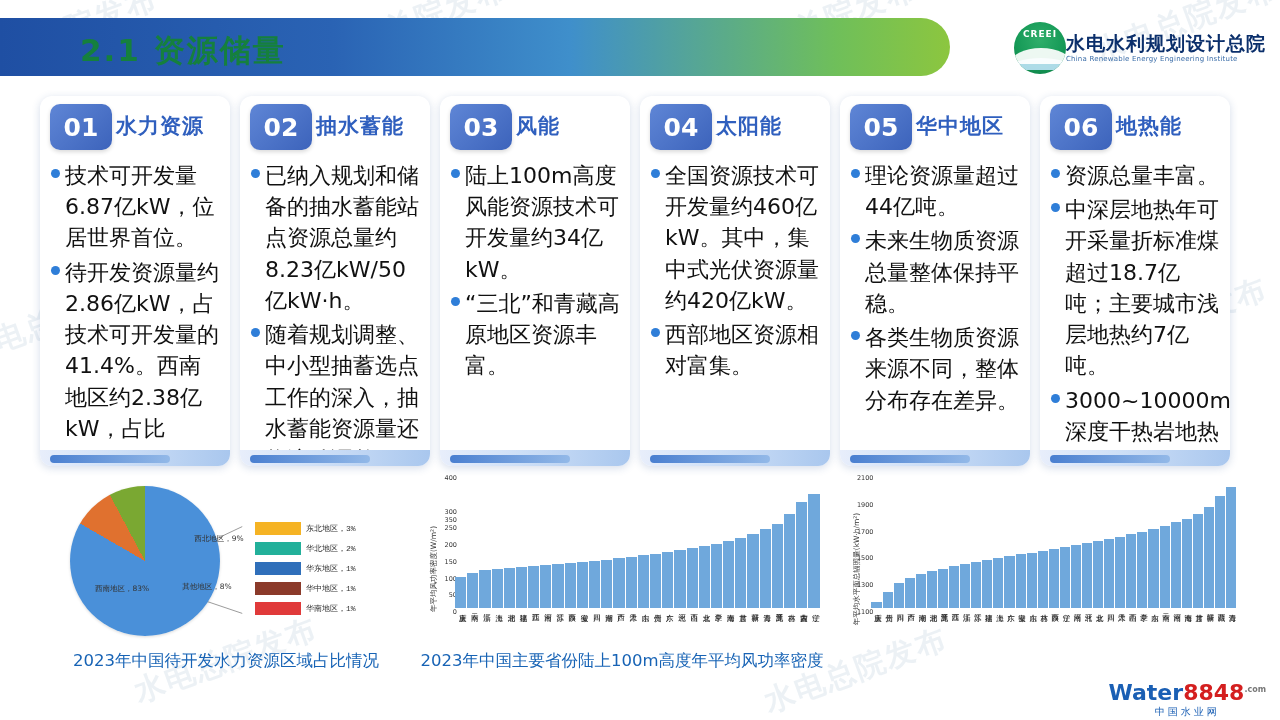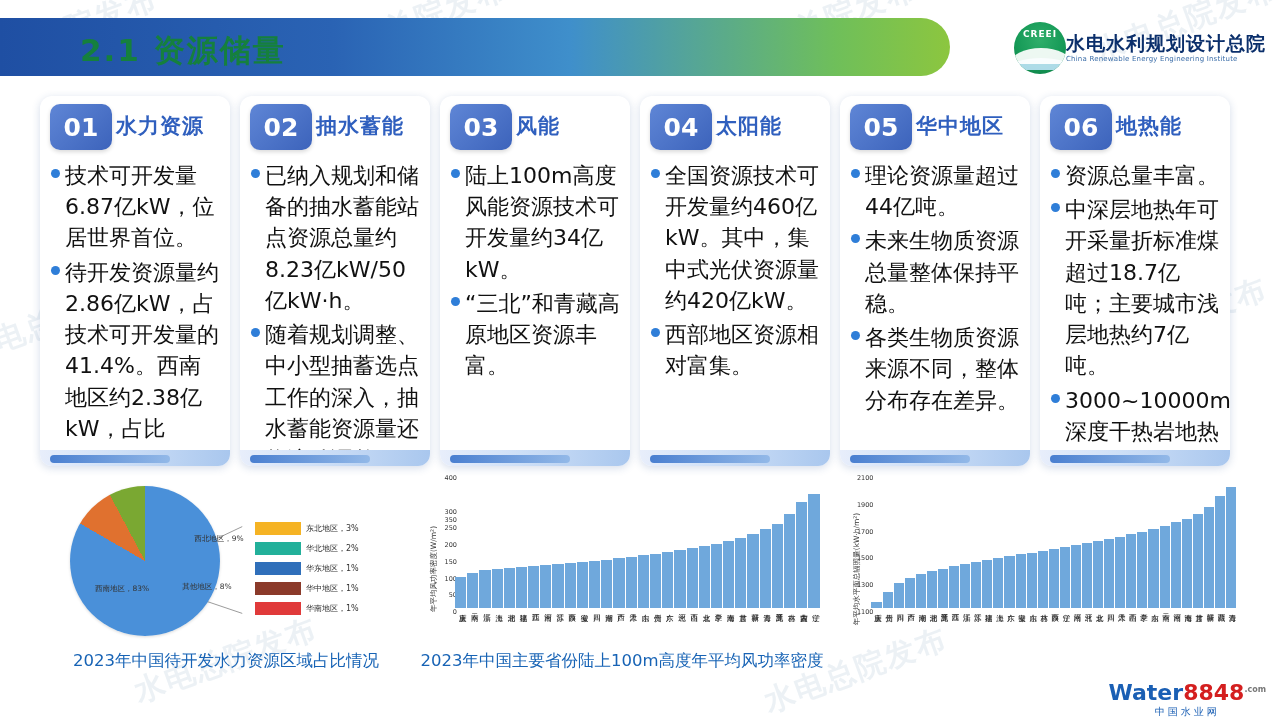--- a/index.html
+++ b/index.html
@@ -84,21 +84,21 @@
   .cap{text-align:center;}
   
   .pie{
     width:150px;height:150px;border-radius:50%;
     background:conic-gradient(#4a90d9 0deg 300deg,#e0712f 300deg 332deg,#7aa832 332deg 360deg);
     position:absolute;left:30px;top:12px;
     box-shadow:0 1px 3px rgba(0,0,0,.15);
   }
   .pie-lab{position:absolute;font-size:7.5px;color:#333;line-height:1.25;text-align:center;}
   .legend-box{position:absolute;left:215px;top:46px;width:150px;}
-  .lg-row{display:flex;align-items:center;margin-bottom:3px;height:17px;}
+  .lg-row{display:flex;align-items:center;margin-bottom:3px;height:17px;font-family:Liberation Mono, monospace;}
   .lg-sw{width:46px;height:13px;margin-right:5px;flex:none;}
   .lg-tx{font-size:8px;color:#333;white-space:nowrap;}
   .leader{position:absolute;left:0;top:0;width:100%;height:100%;pointer-events:none;}
   
   .bars{position:absolute;left:34px;top:8px;right:4px;bottom:56px;display:flex;align-items:flex-end;gap:1px;}
   .bar{flex:1;background:#6fa8dc;}
   .yaxis{position:absolute;left:14px;top:4px;bottom:52px;width:22px;font-size:6.5px;color:#333;}
   .ytick{position:absolute;right:0;transform:translateY(-50%);}
   .ylabel{
     position:absolute;left:-6px;top:50%;font-size:7.5px;color:#333;

